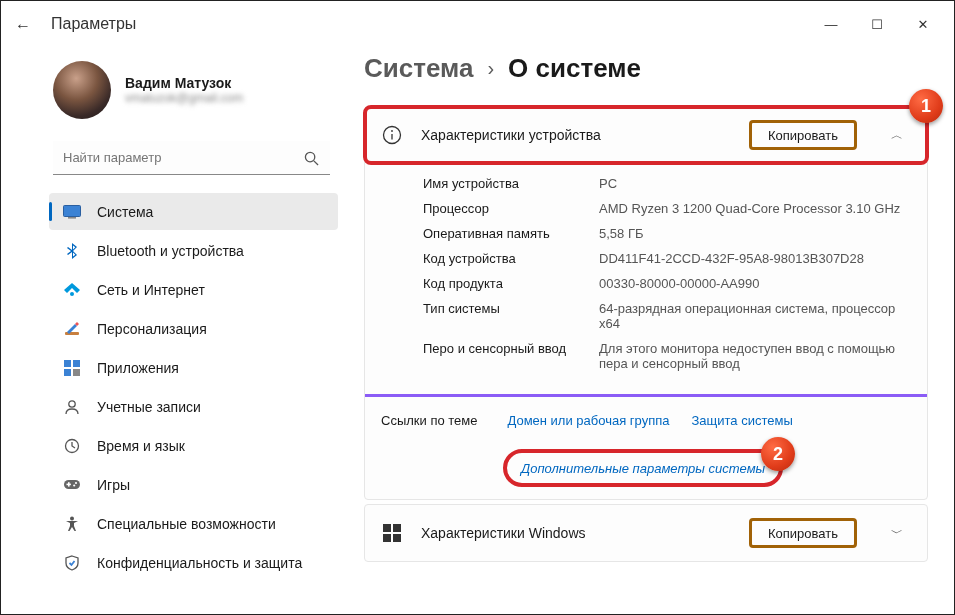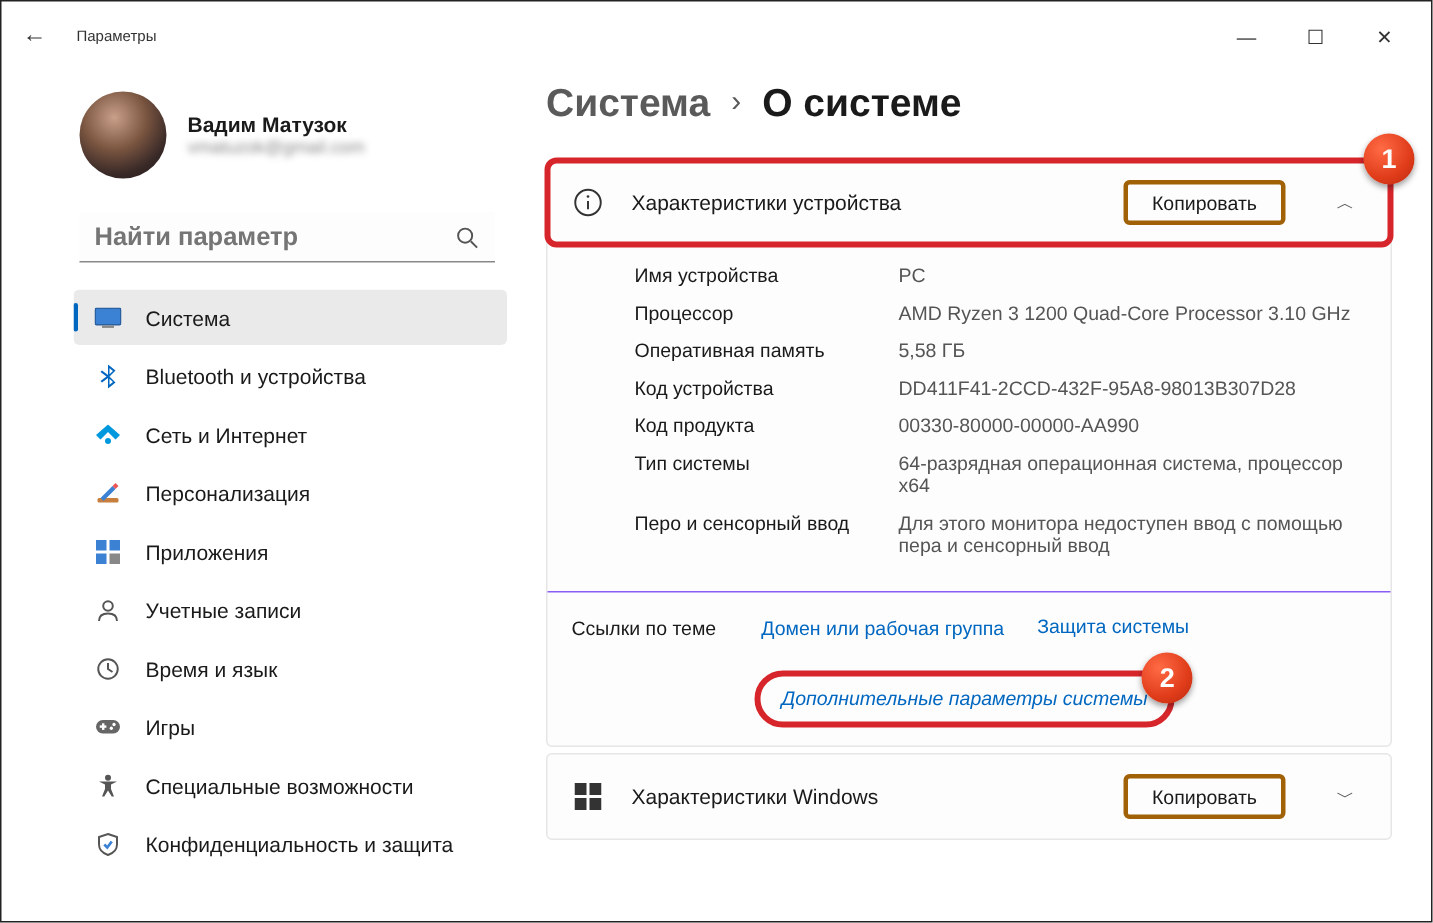--- a/index.html
+++ b/index.html
@@ -1,29 +1,29 @@
 <!DOCTYPE html>
 <html><head>
 <meta charset="utf-8">
 <style>
   * { box-sizing: border-box; margin: 0; padding: 0; font-family: "Segoe UI", Arial, sans-serif; }
   body { background: #fff; width: 955px; height: 615px; overflow: hidden; border: 1px solid #222; position: relative; }
   .titlebar { height: 46px; display: flex; align-items: center; padding: 0 8px; }
   .titlebar .back { width: 28px; height: 28px; display:flex;align-items:center;justify-content:center; font-size:16px; color:#333;}
-  .titlebar .title { font-size: 10px; color: #333; margin-left: 14px; }
+  .titlebar .title { font-size: 16px; color: #333; margin-left: 14px; }
   .winctl { margin-left:auto; display:flex; gap:0;}
   .winctl div { width:46px; height:30px; display:flex;align-items:center;justify-content:center; font-size:13px; color:#333;}
   .content { display:flex; height: calc(100% - 46px); padding-left: 28px; }
   .sidebar { width: 315px; padding: 14px 6px 0 20px; display:flex; flex-direction:column; flex-shrink:0;}
   .user { display:flex; align-items:center; gap:14px; margin-bottom:22px; margin-left:4px;}
   .avatar { width:58px; height:58px; border-radius:50%; background: radial-gradient(circle at 40% 30%, #c9a08a 0%, #7a5540 40%, #3a2a28 70%, #1a1614 100%); flex-shrink:0;}
   .user .name { font-size:14px; font-weight:600; color:#1a1a1a;}
   .user .email { font-size:12px; color:#888; filter: blur(2.5px);}
   .search { position:relative; margin: 0 8px 18px 4px;}
-  .search input { width:100%; height:34px; border:none; border-bottom:1px solid #888; background:#fdfdfd; padding:0 34px 0 10px; font-size:17px; color:#555; outline:none;font-weight:bold;}
+  .search input { width:100%; height:34px; border:none; border-bottom:1px solid #888; background:#fdfdfd; padding:0 34px 0 10px; font-size:13px; color:#555; outline:none;}
   .search .sicon { position:absolute; right:4px; top:2px; width:30px;height:30px;display:flex;align-items:center;justify-content:center;color:#555;}
   .nav { display:flex; flex-direction:column; gap:2px; overflow:hidden;}
   .nav-item { display:flex; align-items:center; height:37px; padding:0 10px 0 14px; border-radius:4px; font-size:14px; color:#1a1a1a; cursor:pointer; gap:16px;}
   .nav-item.selected { background:#eaeaea; position:relative;}
   .nav-item.selected::before { content:""; position:absolute; left:0; top:9px; bottom:9px; width:3px; background:#0067c0; border-radius:2px;}
   .nav-icon { width:18px; height:18px; display:flex;align-items:center;justify-content:center; flex-shrink:0;}
   .main { flex:1; padding: 6px 26px 0 20px; overflow-y:auto; min-width:0;}
   .breadcrumb { display:flex; align-items:center; gap:14px; margin-bottom:22px;}
   .breadcrumb .bc1 { font-size:26px; font-weight:600; color:#5a5a5a;}
   .breadcrumb .sep { font-size:20px; color:#5a5a5a;}
@@ -36,21 +36,21 @@
   .chev { width:28px; display:flex;align-items:center;justify-content:center;font-size:12px;color:#555; margin-left:8px;}
   .hl1 { outline:4px solid #d7262b; outline-offset:-2px; border-radius:6px; position:relative;}
   .hl2 { outline:4px solid #d7262b; border-radius:18px; padding:6px 14px; display:inline-block;font-style:italic;}
   .marker { position:absolute; width:34px; height:34px; border-radius:50%; background:radial-gradient(circle at 35% 30%,#ff6b44,#e03c1a 60%,#b82a0f); color:#fff; font-weight:700; font-size:18px; display:flex;align-items:center;justify-content:center; box-shadow:0 2px 4px rgba(0,0,0,0.4); z-index:10;}
   .m1 { top:-18px; right:-16px;}
   .m2 { top:-16px; right:-16px;}
   .specs { padding: 8px 16px 18px 58px;}
   .spec-row { display:flex; padding:5px 0; font-size:13px; color:#1a1a1a;}
   .spec-row .k { width:176px; flex-shrink:0; color:#1a1a1a;}
   .spec-row .v { color:#555; flex:1;}
-  .links { padding: 14px 16px 16px 16px; display:flex; flex-wrap:wrap; align-items:center; gap:12px 22px; border-top:1px solid #8b5cf6;}
+  .links { padding: 14px 16px 16px 16px; display:flex; flex-wrap:wrap; align-items:center; gap:12px 22px; border-top:3px solid #8b5cf6;}
   .links .lt { font-size:13px; color:#1a1a1a; margin-right:8px;}
   .links a { font-size:13px; color:#0067c0; text-decoration:none;}
   .linkwrap { position:relative; display:inline-block;}
   .card2 .card-header { border-bottom:none; }
 </style>
 </head>
 <body>
 
 <div class="titlebar">
   <div class="back">←</div>

